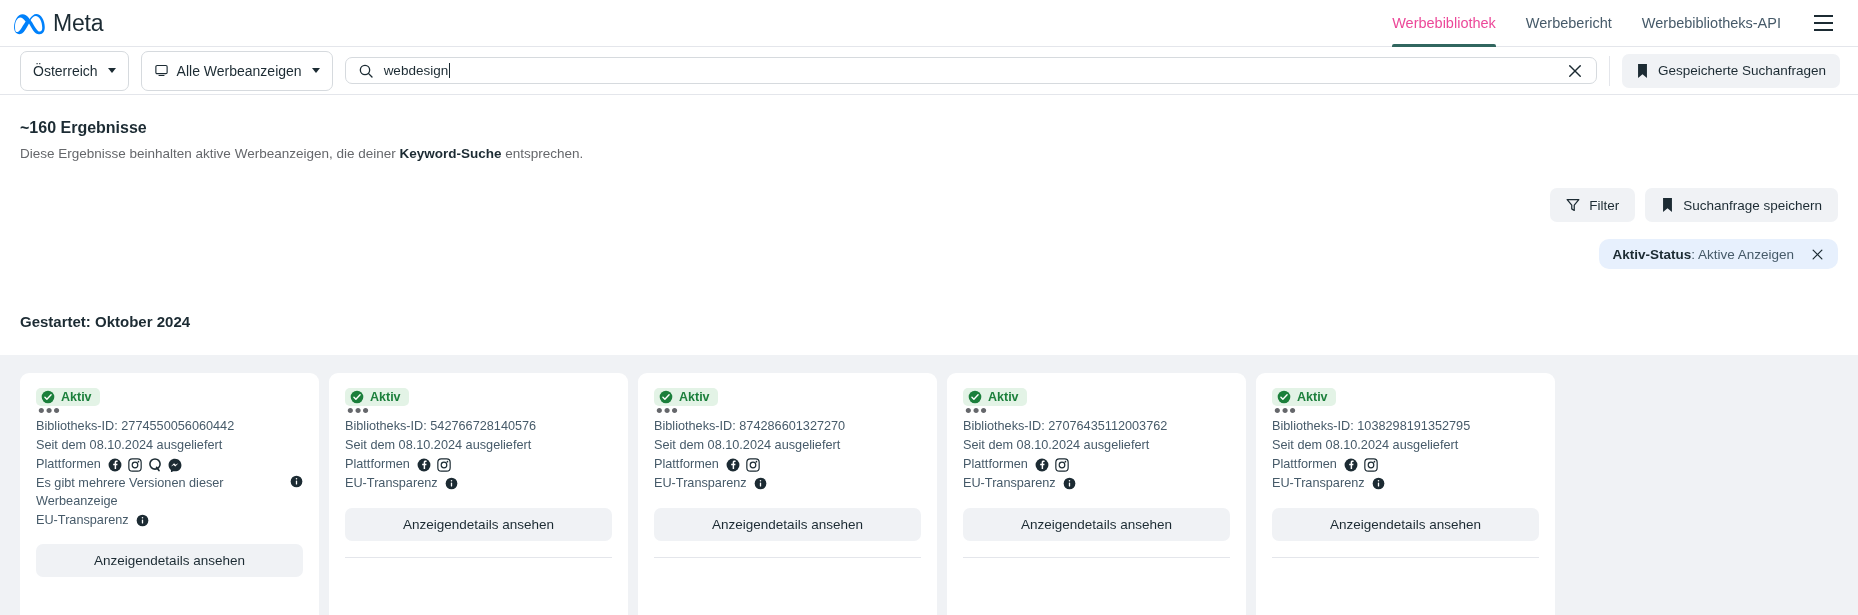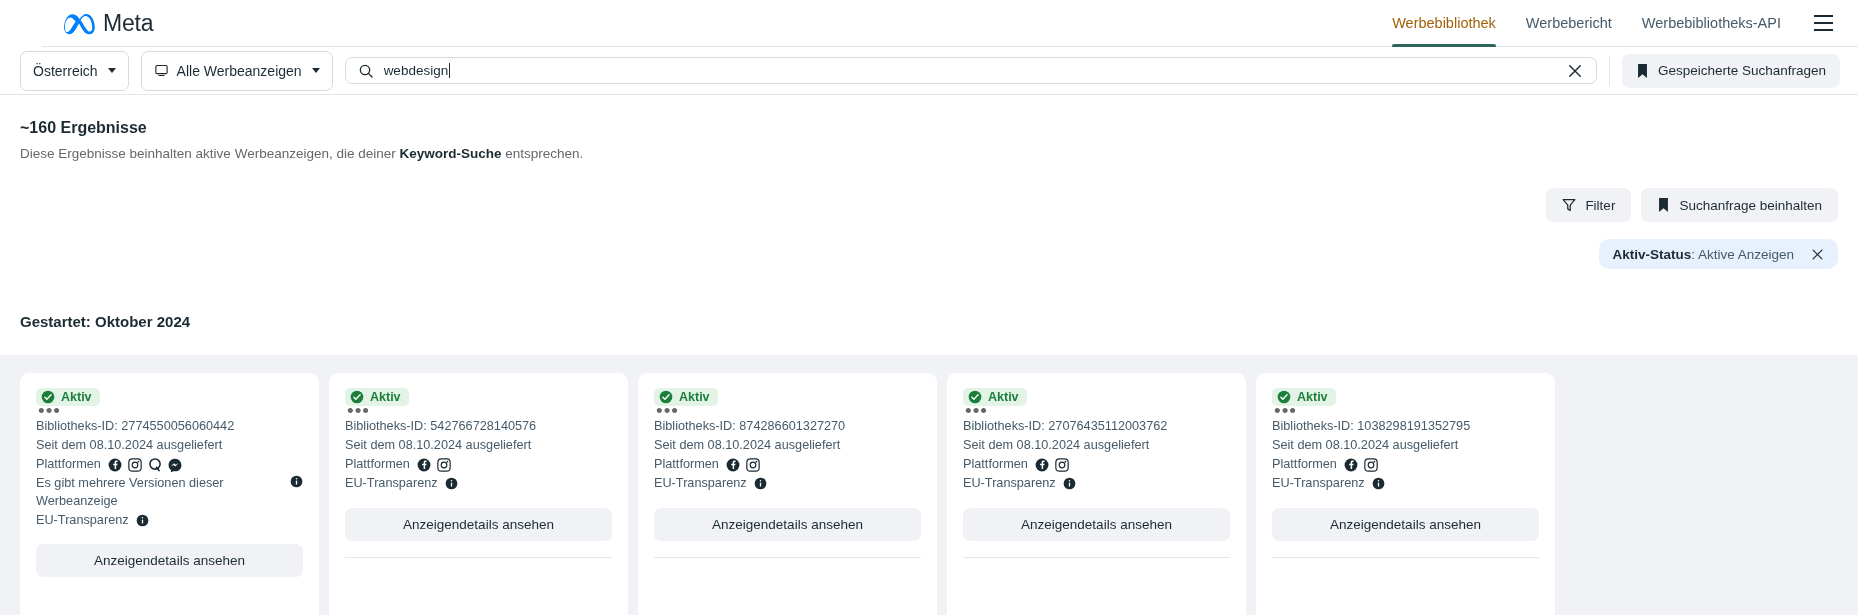--- a/index.html
+++ b/index.html
@@ -10,43 +10,42 @@
     color: #1c2b33;
     overflow: hidden;
   }
 
   
   .topbar {
     height: 47px;
     display: flex;
     align-items: center;
     justify-content: space-between;
-    padding: 0 18px 0 20px;
+    padding: 0 18px 0 12px;
     background: #ffffff;
     border-bottom: 1px solid #e4e6eb;
-    margin-left: 42px;
   }
   .brand { display: flex; align-items: center; gap: 7px; }
   .brand-logo { width: 34px; height: 24px; display: block; }
   .brand-name {
     font-size: 23px; font-weight: 500; letter-spacing: -0.2px;
     color: #1c2b33;
   }
   .nav { display: flex; align-items: center; gap: 0; height: 47px; }
   .nav-item {
     position: relative;
     height: 47px;
     display: flex; align-items: center;
     padding: 0 15px;
     font-size: 14.5px;
     color: #465a69;
     cursor: pointer;
     white-space: nowrap;
   }
-  .nav-item.active { color: #a16207; justify-content: flex-end; }
+  .nav-item.active { color: #ec4899; justify-content: flex-end; }
   .nav-item.active::after {
     content: ""; position: absolute; left: 15px; right: 15px; bottom: 0;
     height: 3px; background: #31665f; border-radius: 2px 2px 0 0;
   }
   .hamburger {
     width: 34px; height: 34px; margin-left: 10px;
     display: flex; flex-direction: column; justify-content: center;
     align-items: center; gap: 5px; cursor: pointer;
   }
   .hamburger span { display: block; width: 19px; height: 1.8px; background: #1c2b33; }
@@ -287,21 +286,21 @@
     <div class="gray-btn">
       <svg width="14" height="14" viewBox="0 0 18 18">
         <path d="M1.5 2h15L10.6 9.2V16L7.4 14V9.2z" fill="none" stroke="#1c2b33" stroke-width="1.6" stroke-linejoin="round"></path>
       </svg>
       <span>Filter</span>
     </div>
     <div class="gray-btn">
       <svg width="13" height="16" viewBox="0 0 14 18">
         <path d="M2 1h10v16l-5-4.4L2 17z" fill="#1c2b33"></path>
       </svg>
-      <span>Suchanfrage beinhalten</span>
+      <span>Suchanfrage speichern</span>
     </div>
   </div>
 
   <div class="chips-row">
     <div class="chip">
       <span><b>Aktiv-Status</b><span>: Aktive Anzeigen</span></span>
       <span class="chip-x">
         <svg width="15" height="15" viewBox="0 0 24 24">
           <line x1="5" y1="5" x2="19" y2="19" stroke="#1c2b33" stroke-width="1.9" stroke-linecap="round"></line>
           <line x1="19" y1="5" x2="5" y2="19" stroke="#1c2b33" stroke-width="1.9" stroke-linecap="round"></line>

